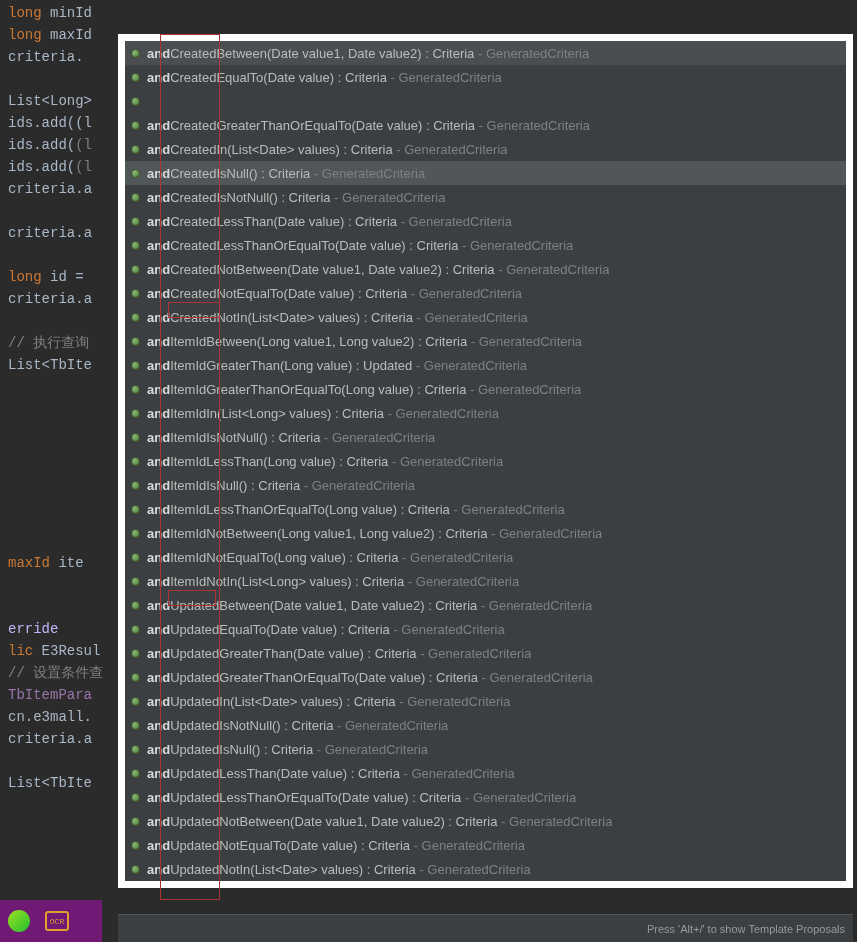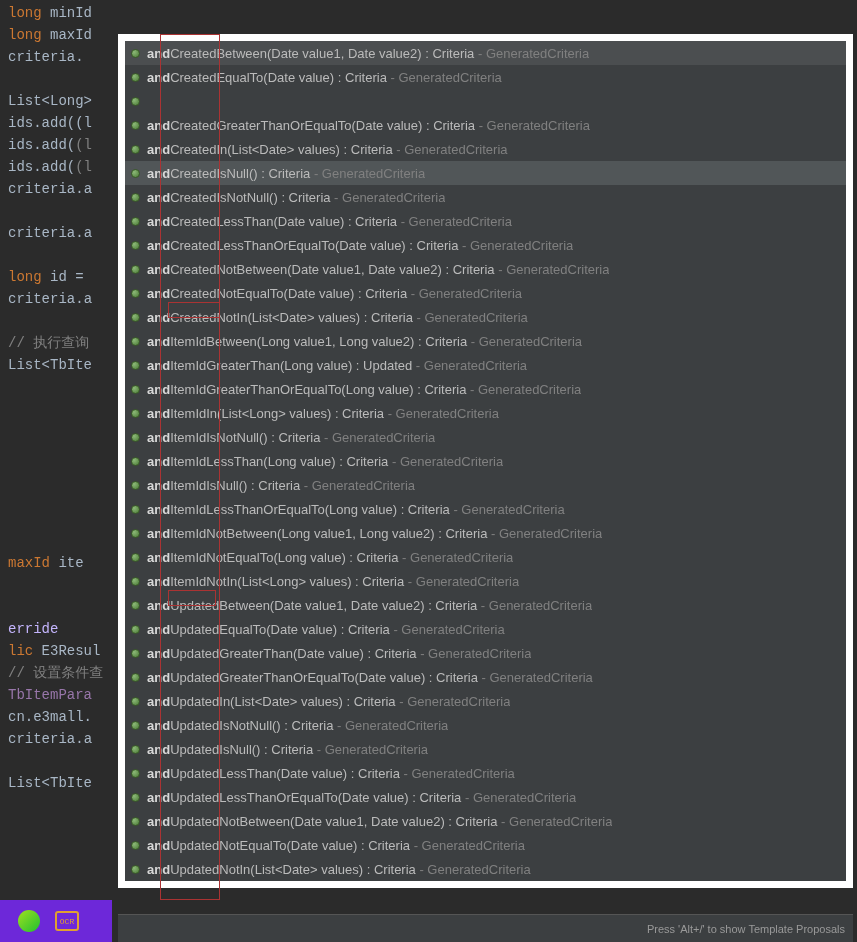--- a/index.html
+++ b/index.html
@@ -83,26 +83,26 @@
     .red-box {
       position: absolute;
       border: 1px solid #aa3333;
       pointer-events: none;
       z-index: 15;
     }
     .taskbar {
       position: absolute;
       left: 0;
       bottom: 0;
-      width: 112px;
+      width: 102px;
       height: 42px;
-      background: #6d28d9;
+      background: #701a75;
       display: flex;
       align-items: center;
-      padding-left: 16px;
+      padding-left: 6px;
       gap: 12px;
     }
     .tb-icon {
       width: 26px;
       height: 26px;
       display: flex;
       align-items: center;
       justify-content: center;
     }
     .music-icon {

